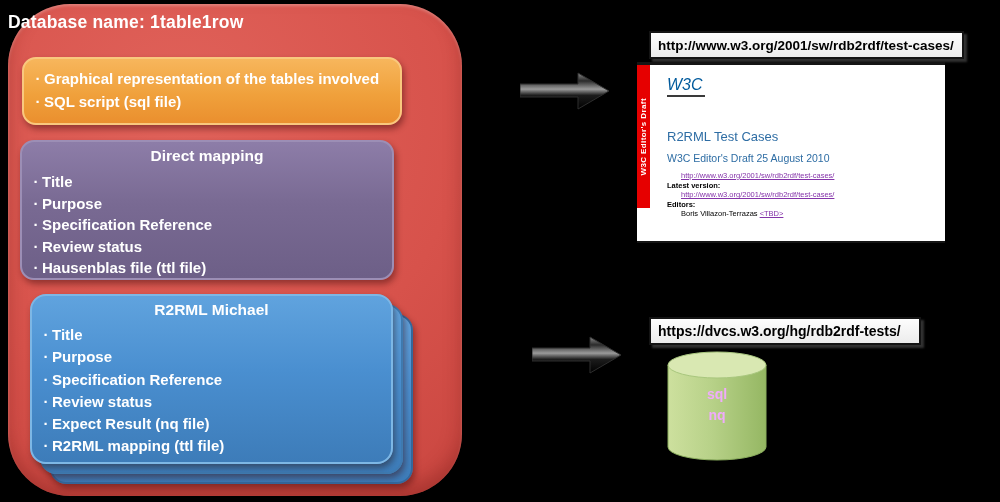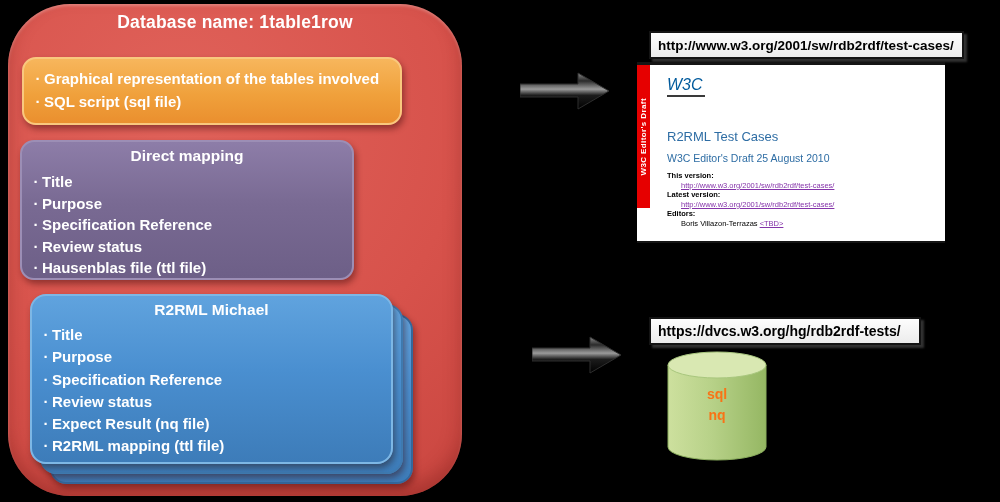--- a/index.html
+++ b/index.html
@@ -9,38 +9,38 @@
   }
   .abs{position:absolute;}
 
   
   .red-panel{
     left:8px;top:4px;width:454px;height:492px;border-radius:62px;
     background:radial-gradient(120% 110% at 38% 22%, #e0625a 0%, #d7524b 52%, #c4423c 100%);
     box-shadow:inset 0 2px 3px rgba(255,255,255,.25), inset 0 -10px 18px rgba(110,20,18,.35);
   }
   .panel-title{
-    left:8px;top:12px;width:454px;text-align:center;
+    left:8px;top:12px;width:454px;text-align:left;
     color:#fff;font-weight:bold;font-size:17.5px;letter-spacing:.2px;
   }
 
   .card{border-radius:14px;box-shadow:2px 4px 6px rgba(60,8,8,.45);}
   .card .hdr{text-align:center;color:#fff;font-weight:bold;font-size:15.5px;padding-top:5px;}
   .li{display:flex;color:#fff;font-weight:bold;font-size:15px;}
   .li .b{width:12px;text-align:center;flex:0 0 12px;}
 
   .orange-card{
     left:22px;top:57px;width:380px;height:68px;
     background:linear-gradient(#f7b65c 0%, #f0a13c 55%, #ea8f2e 100%);
     border:2px solid #f9c87e;box-sizing:border-box;
   }
   .orange-card .list{padding:8px 6px 0 8px;line-height:23px;}
 
   .purple-card{
-    left:20px;top:140px;width:334px;height:140px;
+    left:20px;top:140px;width:374px;height:140px;
     background:linear-gradient(#8d7da8 0%, #796a93 45%, #6d5f87 100%);
     border:2px solid #9c8eb5;box-sizing:border-box;
   }
   .purple-card .list{padding:6px 6px 0 8px;line-height:21.5px;}
 
   .blue-card{
     width:363px;height:170px;border-radius:16px;
     background:linear-gradient(#60a3de 0%, #4a8fd0 45%, #3d7cb9 100%);
     border:2px solid #7db7e5;box-sizing:border-box;
   }
@@ -89,21 +89,21 @@
   .w3c-meta .lbl{font-weight:bold;}
   .w3c-meta .ind{padding-left:14px;}
   .w3c-meta a{text-decoration:underline;cursor:pointer;}
   .lnk-purple{color:#8433a9;}
   .lnk-blue{color:#2a2ac0;}
 
   
   .cylinder{left:660px;top:348px;width:114px;height:116px;}
   .cyl-labels{
     left:660px;top:384px;width:114px;text-align:center;
-    color:#f97316;font-weight:bold;font-size:14px;line-height:21px;
+    color:#f0abfc;font-weight:bold;font-size:14px;line-height:21px;
   }
   .cyl-labels div{margin:0;}
 </style>
 </head>
 <body>
 
 <div class="abs red-panel"></div>
 <div class="abs panel-title">Database name: 1table1row</div>
 
 <div class="abs card orange-card">
@@ -208,21 +208,20 @@
 </div>
 
 <div class="abs w3c-page">
   <div class="abs w3c-redbar">
     <span>W3C Editor's Draft</span>
   </div>
   <div class="abs w3c-logo">W3C</div>
   <div class="abs w3c-title">R2RML Test Cases</div>
   <div class="abs w3c-subtitle">W3C Editor's Draft 25 August 2010</div>
   <div class="abs w3c-meta">
-    <div class="lbl">This version:</div>
     <div class="ind"><a class="lnk-purple">http://www.w3.org/2001/sw/rdb2rdf/test-cases/</a></div>
     <div class="lbl">Latest version:</div>
     <div class="ind"><a class="lnk-purple">http://www.w3.org/2001/sw/rdb2rdf/test-cases/</a></div>
     <div class="lbl">Editors:</div>
     <div class="ind">
       <span>Boris Villazon-Terrazas </span><a class="lnk-purple">&lt;TBD&gt;</a>
     </div>
   </div>
 </div>
 

